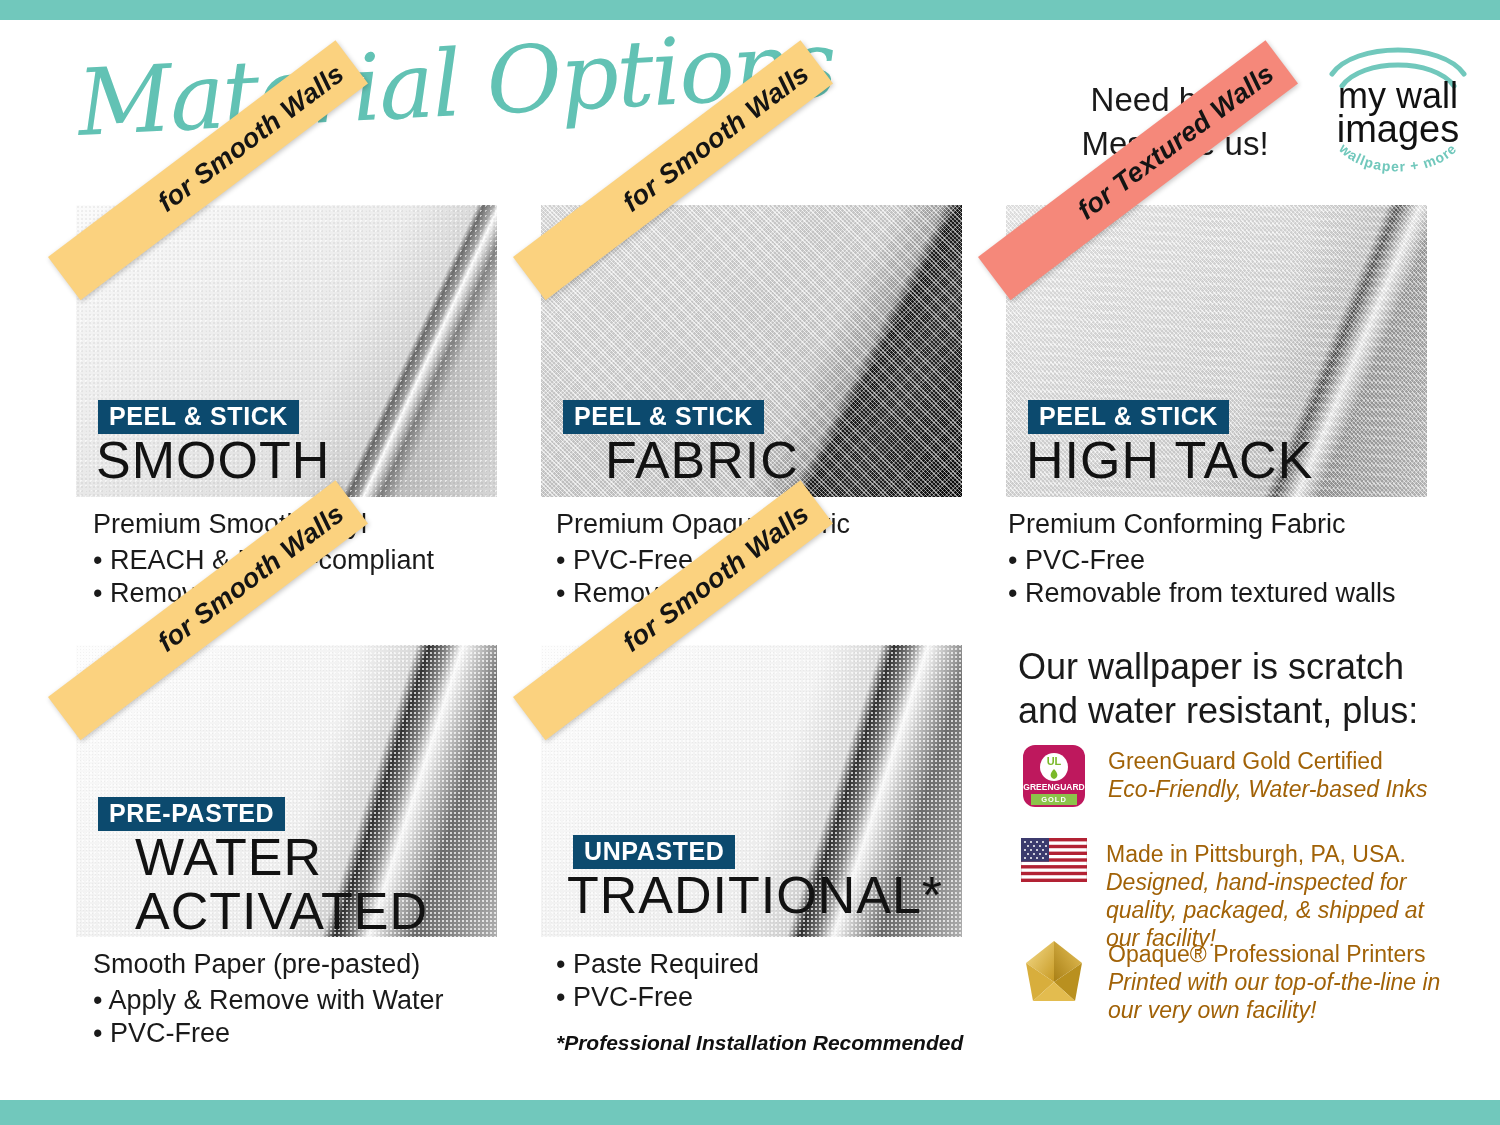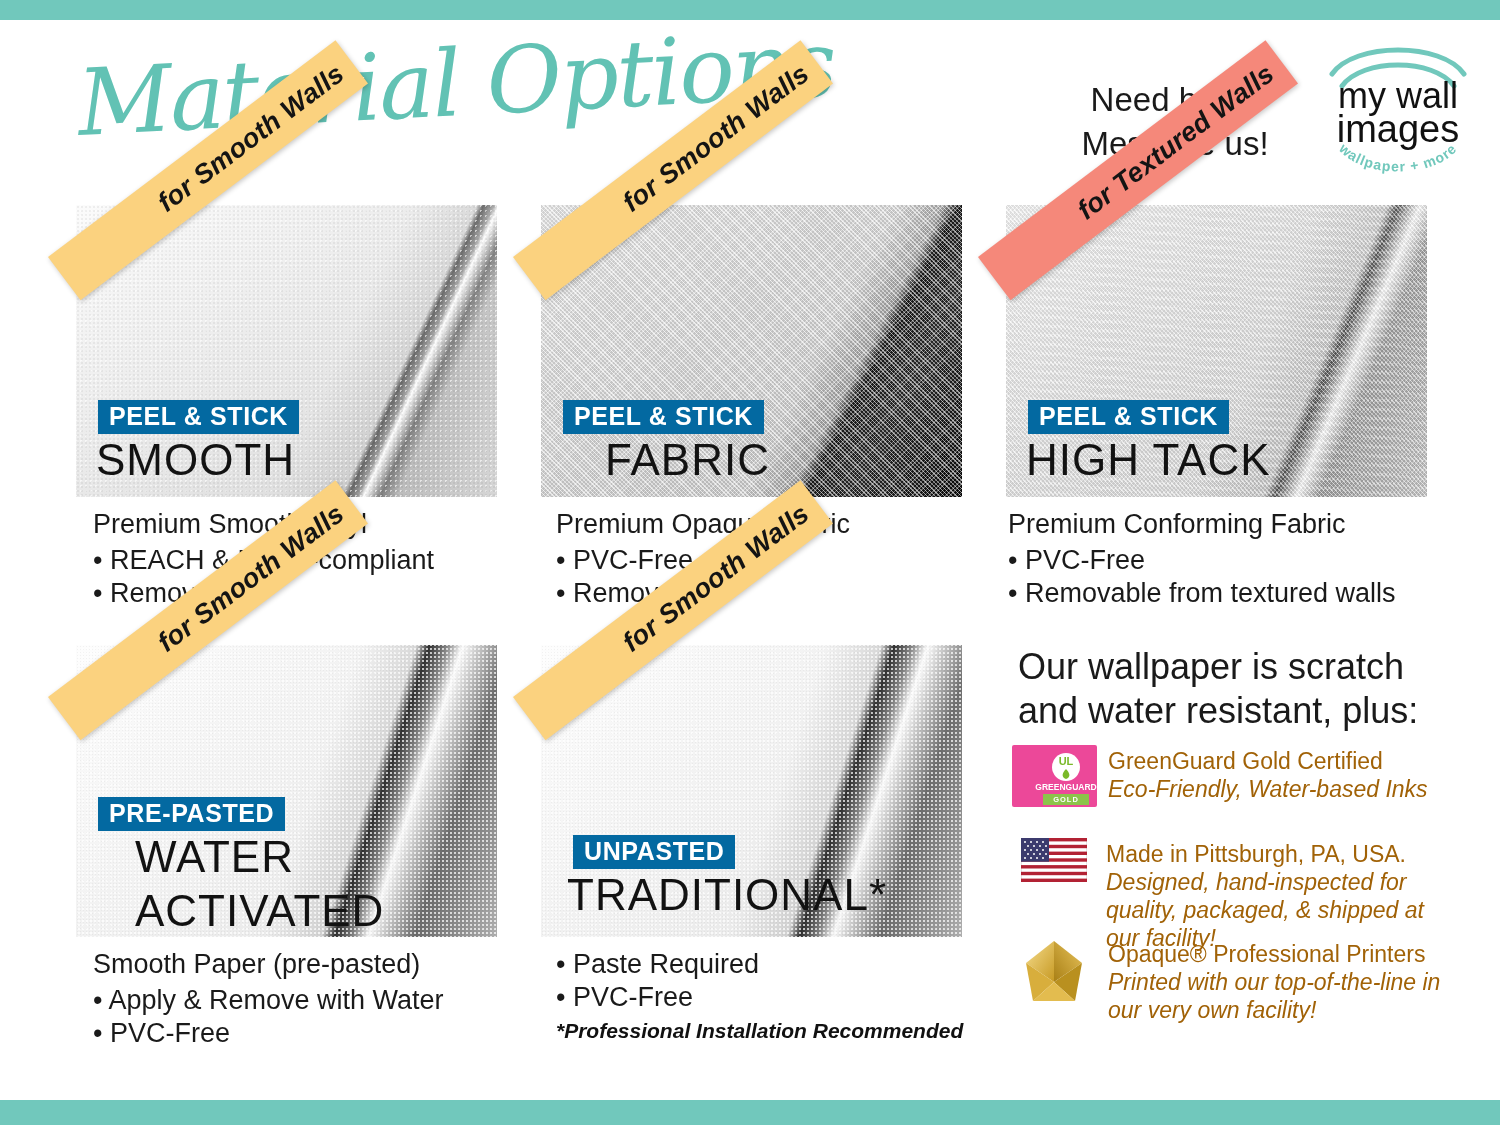--- a/index.html
+++ b/index.html
@@ -167,33 +167,33 @@
     font-weight: 700;
     font-style: italic;
     color: #141414;
     white-space: nowrap;
     letter-spacing: 0.2px;
   }
 
   
   .card-badge {
     position: absolute;
-    background: #0369a1;
+    background: #0c4a6e;
     color: #ffffff;
     font-size: 25px;
     font-weight: 700;
     letter-spacing: 0.6px;
     padding: 4px 11px 5px 11px;
     line-height: 1;
     white-space: nowrap;
   }
   .card-heading {
     position: absolute;
     color: #121212;
-    font-size: 44px;
+    font-size: 52px;
     font-weight: 400;
     letter-spacing: 1px;
     line-height: 54px;
     white-space: nowrap;
   }
   .card-heading.two-line { white-space: normal; width: 360px; }
 
   
   .card-desc {
     position: absolute;
@@ -201,21 +201,21 @@
     line-height: 33px;
     color: #1a1a1a;
   }
   .card-desc .desc-title { display: block; margin-bottom: 3px; }
   .card-desc .desc-bullet { display: block; }
   .desc-note {
     display: block;
     font-size: 21px;
     font-weight: 700;
     font-style: italic;
-    margin-top: 0;
+    margin-top: 12px;
     color: #111;
   }
 
   
   .features-heading {
     position: absolute;
     left: 1018px;
     top: 645px;
     width: 430px;
     font-size: 36px;
@@ -230,25 +230,24 @@
     gap: 18px;
     align-items: flex-start;
   }
   .feature-icon { flex: 0 0 auto; width: 72px; display:flex; justify-content:center; }
   .feature-text { font-size: 23px; line-height: 28px; color: #a16207; padding-top: 2px; }
   .feature-text .ft-main { display: block; }
   .feature-text .ft-sub  { display: block; font-style: italic; }
 
   .gg-badge {
     width: 62px; height: 62px;
-    border-radius: 2px;
-    background: #ec4899;
+    border-radius: 12px;
+    background: #be185d;
     position: relative;
     display:block;
-    padding-left:23px;
   }
 </style>
 </head>
 <body>
 
 <div class="bar-top"></div>
 <div class="bar-bottom"></div>
 
 <div class="page-title">Material Options</div>
 

